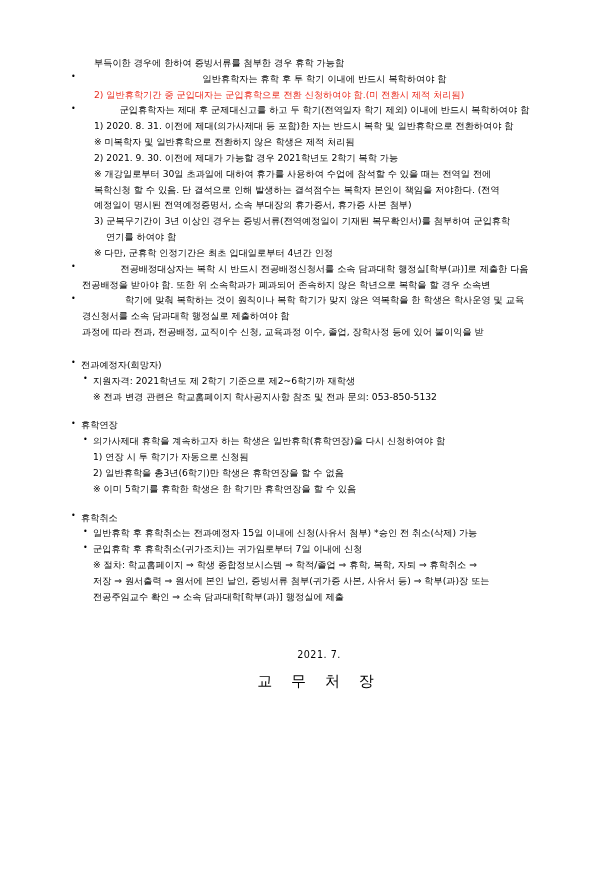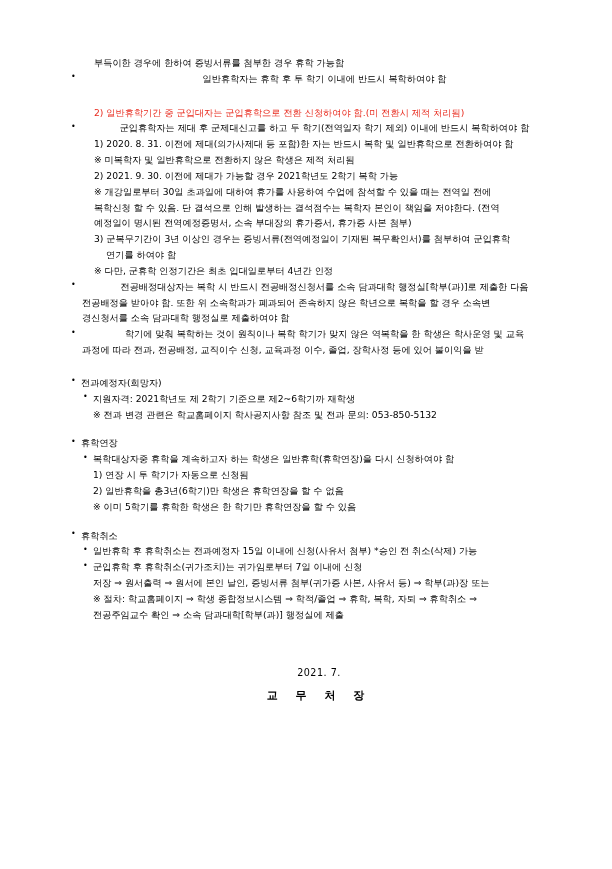--- a/index.html
+++ b/index.html
@@ -49,41 +49,41 @@
     position: relative;
     padding-left: 23px;
   }
   .bullet2::before {
     content: "\2022";
     position: absolute;
     left: 13px;
     top: -0.5px;
     font-size: 8px;
   }
-  .red { color: #e8291c; margin-top: 18px; }
+  .red { color: #e8291c; }
   .gap-md { height: 13px; }
   .gap-lg { height: 17px; }
   .hangwide {
     padding-left: 23px;
     text-indent: 0px;
   }
 
   .signature {
     margin-top: 42px;
     text-align: center;
     font-size: 9.6px;
   }
   .sig-date {
     letter-spacing: 0.5px;
     margin-bottom: 6px;
   }
   .sig-title {
-    font-size: 11px;
+    font-size: 15px;
     letter-spacing: 7px;
-    font-weight: 700;
+    font-weight: 400;
   }
 </style>
 </head>
 <body>
 
 <div class="page">
   <div class="doc">
 
     <div class="line lvl3">부득이한 경우에 한하여 증빙서류를 첨부한 경우 휴학 가능함</div>
 
@@ -96,46 +96,46 @@
     <div class="line lvl3">2) 2021. 9. 30. 이전에 제대가 가능할 경우 2021학년도 2학기 복학 가능</div>
     <div class="line lvl3">※ 개강일로부터 30일 초과일에 대하여 휴가를 사용하여 수업에 참석할 수 있을 때는 전역일 전에</div>
     <div class="line lvl3">복학신청 할 수 있음. 단 결석으로 인해 발생하는 결석점수는 복학자 본인이 책임을 저야한다. (전역</div>
     <div class="line lvl3">예정일이 명시된 전역예정증명서, 소속 부대장의 휴가증서, 휴가증 사본 첨부)</div>
     <div class="line lvl3">3) 군복무기간이 3년 이상인 경우는 증빙서류(전역예정일이 기재된 복무확인서)를 첨부하여 군입휴학</div>
     <div class="line lvl4">연기를 하여야 함</div>
     <div class="line lvl3">※ 다만, 군휴학 인정기간은 최초 입대일로부터 4년간 인정</div>
 
     <div class="line bullet lvl1">전공배정대상자는 복학 시 반드시 전공배정신청서를 소속 담과대학 행정실[학부(과)]로 제출한 다음</div>
     <div class="line lvl2">전공배정을 받아야 함. 또한 위 소속학과가 폐과되어 존속하지 않은 학년으로 복학을 할 경우 소속변</div>
+    <div class="line bullet lvl1">학기에 맞춰 복학하는 것이 원칙이나 복학 학기가 맞지 않은 역복학을 한 학생은 학사운영 및 교육</div>
+
     <div class="line lvl2">경신청서를 소속 담과대학 행정실로 제출하여야 함</div>
-
-    <div class="line bullet lvl1">학기에 맞춰 복학하는 것이 원칙이나 복학 학기가 맞지 않은 역복학을 한 학생은 학사운영 및 교육</div>
     <div class="line lvl2">과정에 따라 전과, 전공배정, 교직이수 신청, 교육과정 이수, 졸업, 장학사정 등에 있어 불이익을 받</div>
 
     <div class="gap-lg"></div>
 
     <div class="line bullet">전과예정자(희망자)</div>
     <div class="line bullet2">지원자격: 2021학년도 제 2학기 기준으로 제2~6학기까 재학생</div>
     <div class="line hangwide">※ 전과 변경 관련은 학교홈페이지 학사공지사항 참조 및 전과 문의: 053-850-5132</div>
 
     <div class="gap-md"></div>
 
     <div class="line bullet">휴학연장</div>
-    <div class="line bullet2">복학대상자중 휴학을 계속하고자 하는 학생은 일반휴학(휴학연장)을 다시 신청하여야 함</div>
+    <div class="line bullet2">의가사제대 휴학을 계속하고자 하는 학생은 일반휴학(휴학연장)을 다시 신청하여야 함</div>
     <div class="line hangwide">1) 연장 시 투 학기가 자동으로 신청됨</div>
     <div class="line hangwide">2) 일반휴학을 총3년(6학기)만 학생은 휴학연장을 할 수 없음</div>
     <div class="line hangwide">※ 이미 5학기를 휴학한 학생은 한 학기만 휴학연장을 할 수 있음</div>
 
     <div class="gap-md"></div>
 
     <div class="line bullet">휴학취소</div>
     <div class="line bullet2">일반휴학 후 휴학취소는 전과예정자 15일 이내에 신청(사유서 첨부) *승인 전 취소(삭제) 가능</div>
     <div class="line bullet2">군입휴학 후 휴학취소(귀가조치)는 귀가임로부터 7일 이내에 신청</div>
+    <div class="line hangwide">※ 절차: 학교홈페이지 ⇒ 학생 종합정보시스템 ⇒ 학적/졸업 ⇒ 휴학, 복학, 자퇴 ⇒ 휴학취소 ⇒</div>
     <div class="line hangwide">저장 ⇒ 원서출력 ⇒ 원서에 본인 날인, 증빙서류 첨부(귀가증 사본, 사유서 등) ⇒ 학부(과)장 또는</div>
-    <div class="line hangwide">※ 절차: 학교홈페이지 ⇒ 학생 종합정보시스템 ⇒ 학적/졸업 ⇒ 휴학, 복학, 자퇴 ⇒ 휴학취소 ⇒</div>
     <div class="line hangwide">전공주임교수 확인 ⇒ 소속 담과대학[학부(과)] 행정실에 제출</div>
 
     <div class="signature">
       <div class="sig-date">2021. 7.</div>
       <div class="sig-title">교  무  처  장</div>
     </div>
 
   </div>
 </div>
 

